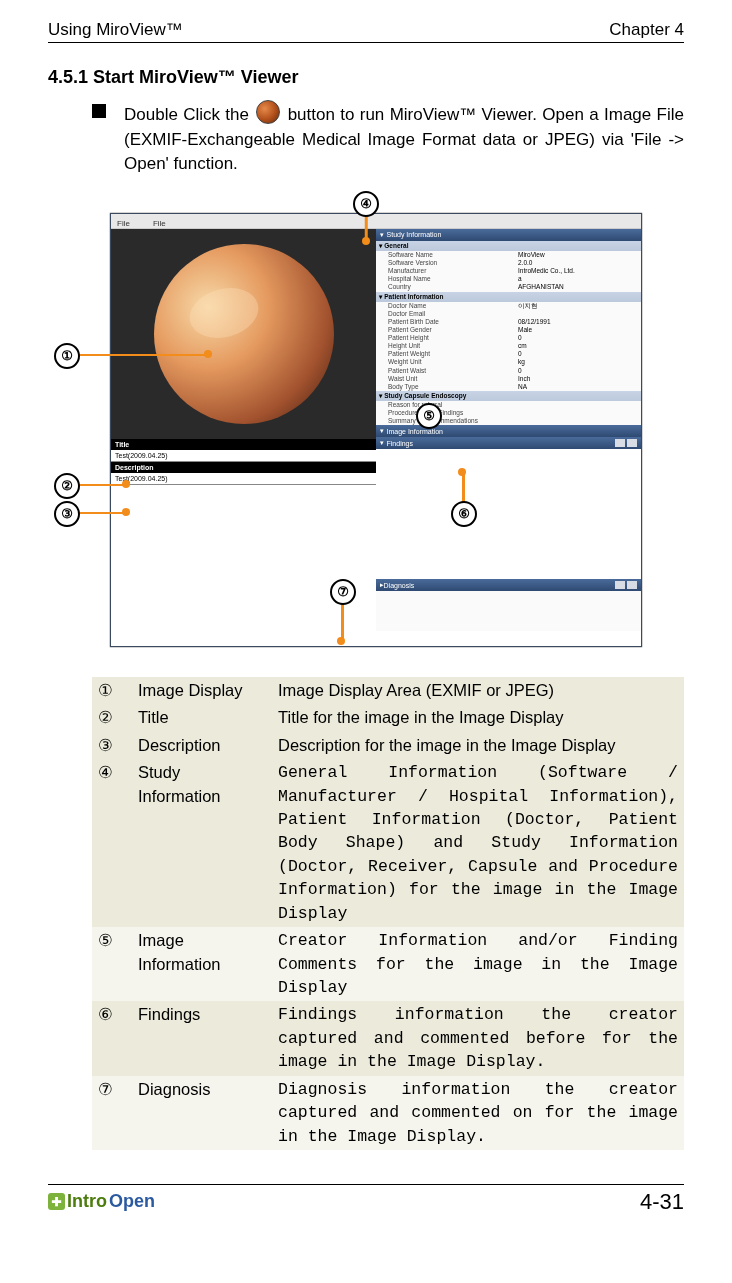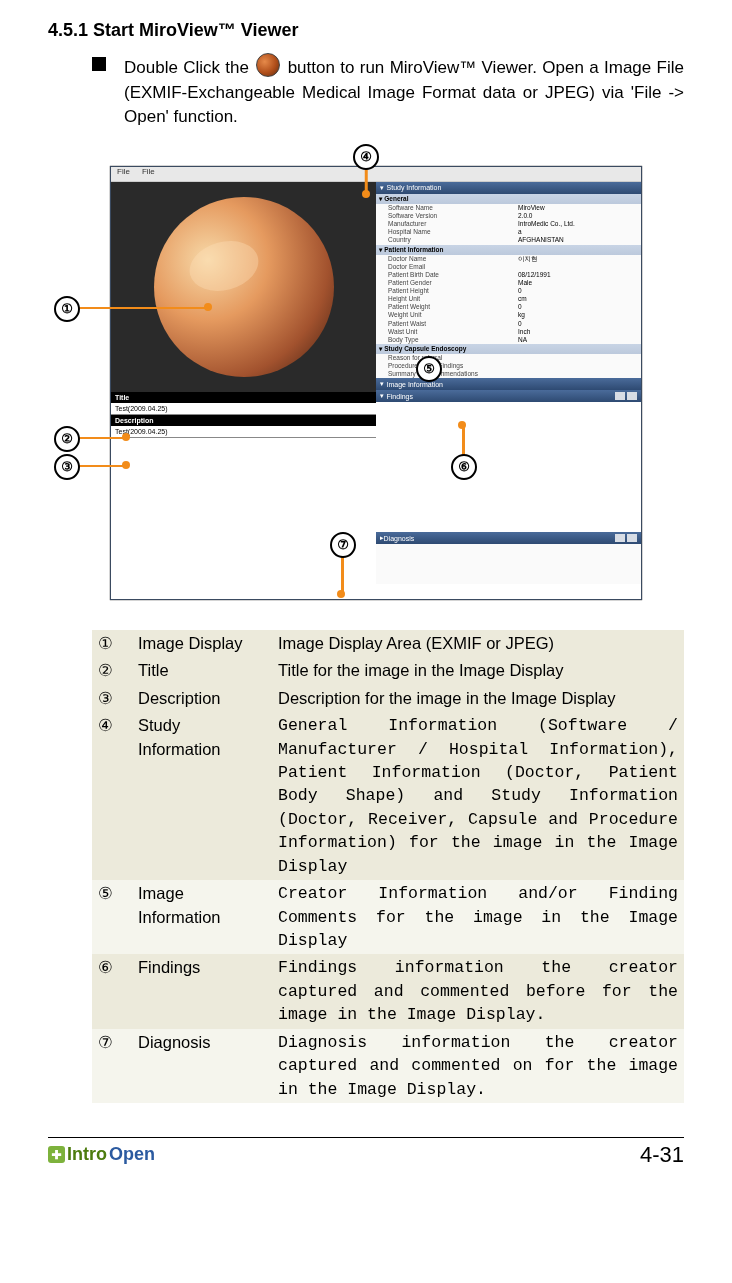--- a/index.html
+++ b/index.html
@@ -91,22 +91,22 @@
     justify-content: space-between;
   }
   .win-btns span {
     display: inline-block; width: 14px; height: 10px; background:#d0d4da; margin-left:1px;
   }
   .win-btns span.close { background:#c62828; }
   .menubar {
     height: 14px;
     font-size: 8px;
     display: flex;
-    align-items: flex-start;
-    gap: 12px;
+    align-items: flex-end;
+    gap: 23px;
     padding: 0 6px;
     color: #333;
     border-bottom: 1px solid #ccc;
     background: #e8e8e8;
   }
   .app-body {
     display: flex;
     height: calc(100% - 30px);
   }
   .left-pane { width: 50%; display:flex; flex-direction:column; background:#3a3a3a;}
@@ -232,20 +232,24 @@
   }
   .brand .intro { color:#4d7c0f;}
   .brand .medic { color:#2b5aa0;}
   .pagenum { font-size:22px; }
 </style>
 </head>
 <body>
 
 <div class="page">
 
+  <div class="header">
+    <span>Using MiroView™</span>
+    <span>Chapter 4</span>
+  </div>
 
   <h3 class="sub-title">4.5.1    Start MiroView™ Viewer</h3>
 
   <div class="indent-block">
     <div class="bullet-row">
       <div class="bullet-mark"></div>
       <div class="bullet-text">
         <span>Double Click the </span>
         <span class="inline-icon"></span>
         <span> button to run MiroView™ Viewer. Open a Image File (EXMIF-Exchangeable Medical Image Format data or JPEG) via 'File -&gt; Open' function.</span>

